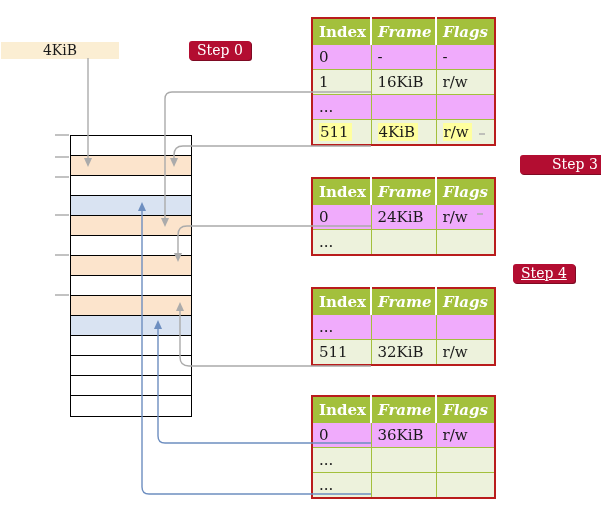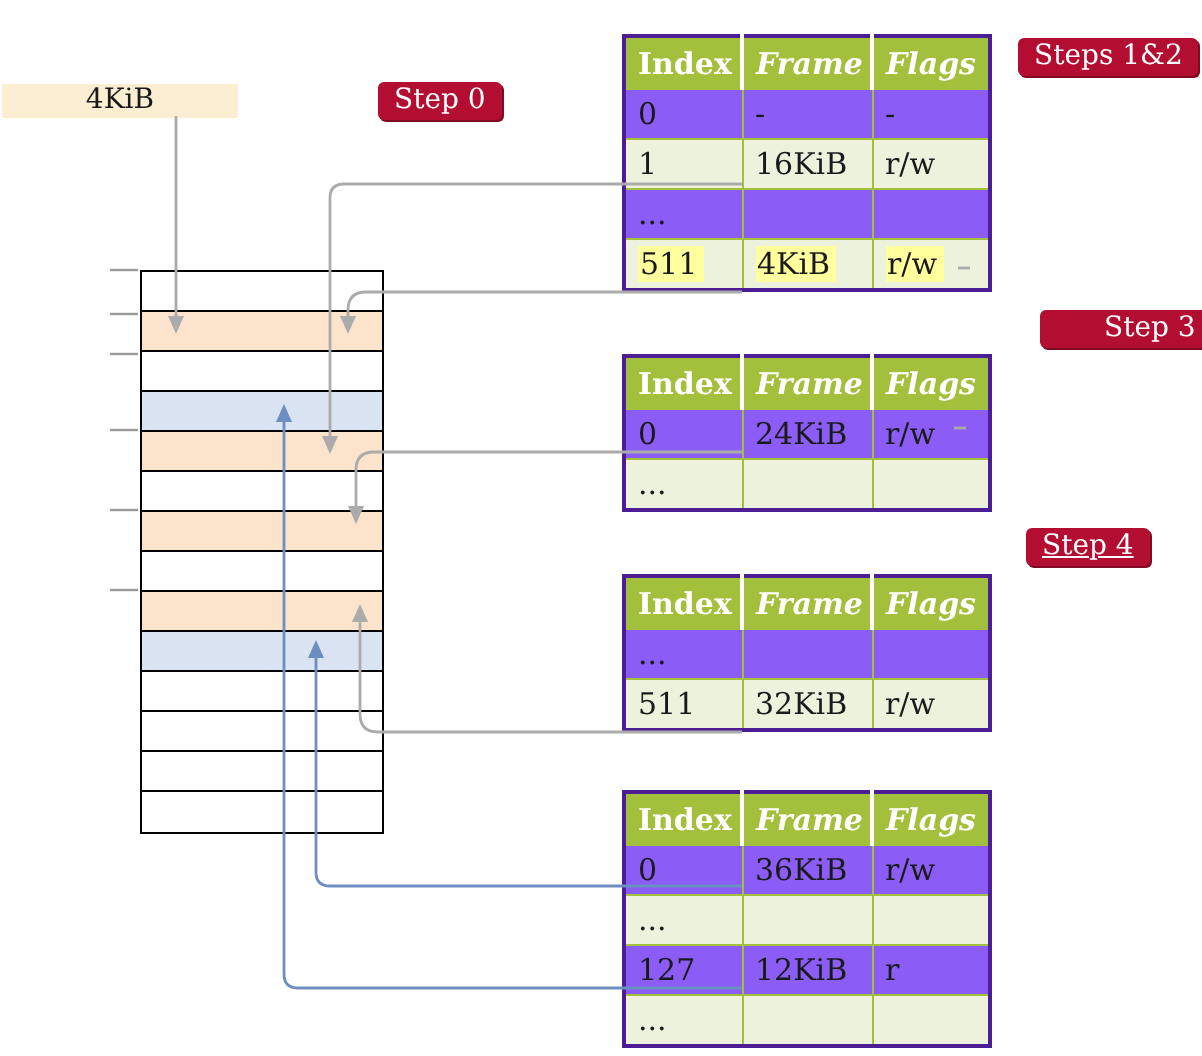--- a/index.html
+++ b/index.html
@@ -27,22 +27,22 @@
     position:absolute;left:70px;top:135px;width:120px;
     border:1px solid #000;background:#fff;z-index:1;
   }
   .mrow{height:20px;border-bottom:1px solid #000;box-sizing:border-box;}
   .mrow:last-child{border-bottom:none;}
   .mrow.free{background:#ffffff;}
   .mrow.pagetable{background:#fce4cc;}
   .mrow.mapped{background:#d9e3f2;}
   
   table.ptable{
-    position:absolute;border-collapse:collapse;background:#8b5cf6;
-    border:2px solid #4c1d95;table-layout:fixed;z-index:2;
+    position:absolute;border-collapse:collapse;background:#f0abfc;
+    border:2px solid #b91c1c;table-layout:fixed;z-index:2;
   }
   .ptable th,.ptable td{
     border:1.5px solid #a3c03c;font-size:15px;text-align:left;
     padding:0 0 0 6px;overflow:hidden;white-space:nowrap;
   }
   .ptable th{
     background:#a3c03c;color:#ffffff;font-weight:bold;height:25px;
   }
   .ptable th + th{border-left:2px solid #ffffff;font-style:italic;}
   .ptable td{height:24px;color:#1a1a1a;}
@@ -59,21 +59,20 @@
   #overlay{position:absolute;left:0;top:0;z-index:6;pointer-events:none;}
 </style>
 </head>
 <body>
 
 <div id="canvas">
 
   <div class="size-box">4KiB</div>
 
   <div class="badge b0">Step 0</div>
-  <div class="badge b12">Steps 1&amp;2</div>
   <div class="badge b3">Step 3</div>
   <div class="badge b4">Step 4</div>
 
   <div class="memory-stack">
       <div class="mrow free"></div>
       <div class="mrow pagetable"></div>
       <div class="mrow free"></div>
       <div class="mrow mapped"></div>
       <div class="mrow pagetable"></div>
       <div class="mrow free"></div>
@@ -166,25 +165,20 @@
     </tr>
     <tr>
       <td>0</td>
       <td>36KiB</td>
       <td>r/w</td>
     </tr>
     <tr class="shade">
       <td>...</td>
       <td></td>
       <td></td>
-    </tr>
-    <tr>
-      <td>127</td>
-      <td>12KiB</td>
-      <td>r</td>
     </tr>
     <tr class="shade">
       <td>...</td>
       <td></td>
       <td></td>
     </tr>
   </tbody>
     </table>
 
   <svg id="overlay" width="601" height="528" viewBox="0 0 601 528">

